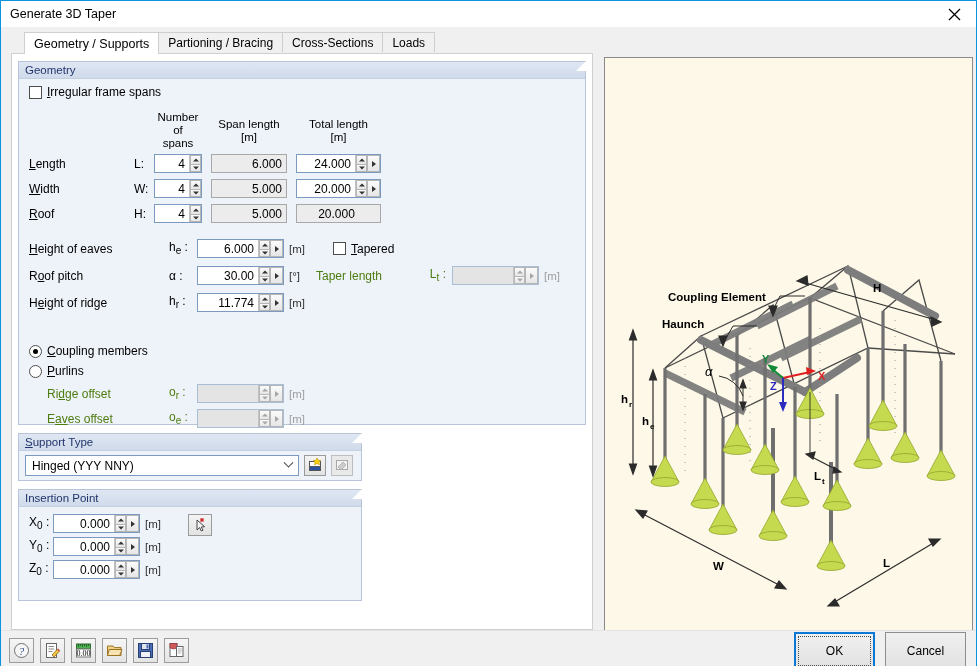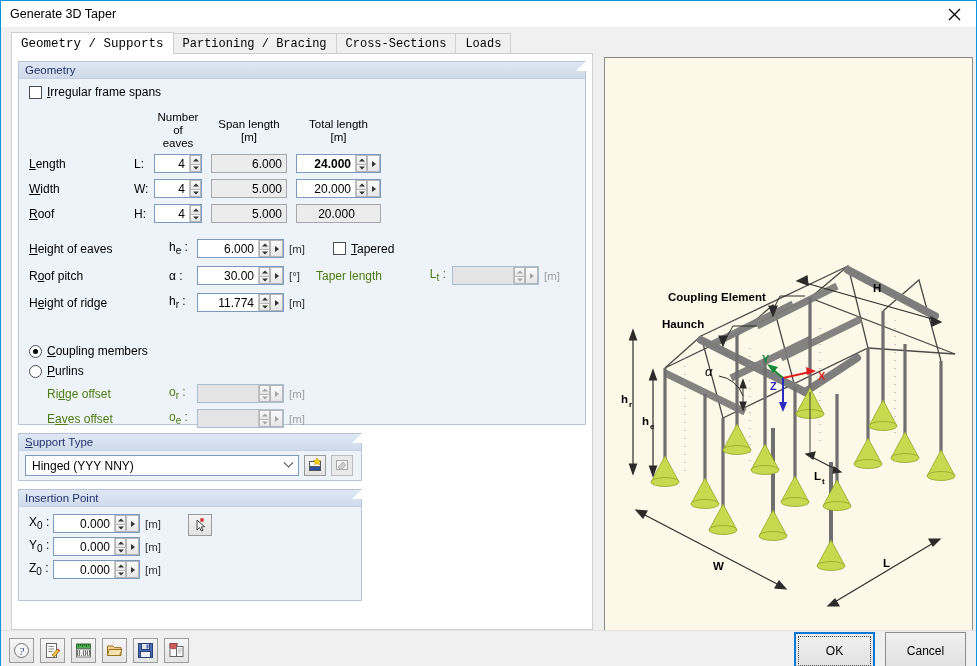--- a/index.html
+++ b/index.html
@@ -43,25 +43,24 @@
     padding: 0;
     position: relative;
   }
   .left-pane {
     width: 597px; flex: 0 0 597px;
     position: relative;
     padding: 5px 0 0 7px;
   }
   
   .tabstrip {
-    display: flex; align-items: center;
+    display: flex; align-items: flex-start;
     height: 22px;
     position: relative;
-    margin-left: 3px;
-    font-family: Liberation Mono, monospace;
+    margin-left: 16px;
   }
   .tab {
     height: 20px;
     padding: 0 9px;
     display: flex; align-items: center;
     font-size: 12px;
     background: #f0f0f0;
     border: 1px solid #cfcfcf;
     border-bottom: none;
     margin-right: -1px;
@@ -329,21 +328,21 @@
             <div class="row" style="margin-bottom:12px;">
               <span class="cb"></span>
               <span class="lbl"><u>I</u><span>rregular frame spans</span></span>
             </div>
 
             <div class="row" style="margin-bottom:4px;">
               <div style="width:105px;"></div>
               <div style="width:20px;"></div>
               <div class="tbl-hdr" style="width:48px;">
                 <span>Number of</span><br>
-                <span>eaves</span>
+                <span>spans</span>
               </div>
               <div style="width:9px;"></div>
               <div class="tbl-hdr" style="width:76px;">
                 <span>Span length</span><br>
                 <span>[m]</span>
               </div>
               <div style="width:9px;"></div>
               <div class="tbl-hdr" style="width:85px;">
                 <span>Total length</span><br>
                 <span>[m]</span>
@@ -362,21 +361,21 @@
                     <div class="dn">
                       <i class="ar"></i>
                     </div>
                   </div>
               </div>
               <div style="width:9px;"></div>
               <div class="fld ro" style="width:76px;">
                 <div class="val">6.000</div>
               </div>
               <div style="width:9px;"></div>
-              <div class="fld" style="width:85px;font-weight:bold;">
+              <div class="fld" style="width:85px;">
                 <div class="val">24.000</div>
                 <div class="spin">
                     <div class="up">
                       <i class="ar"></i>
                     </div>
                     <div class="dn">
                       <i class="ar"></i>
                     </div>
                   </div>
                 <div class="more">

